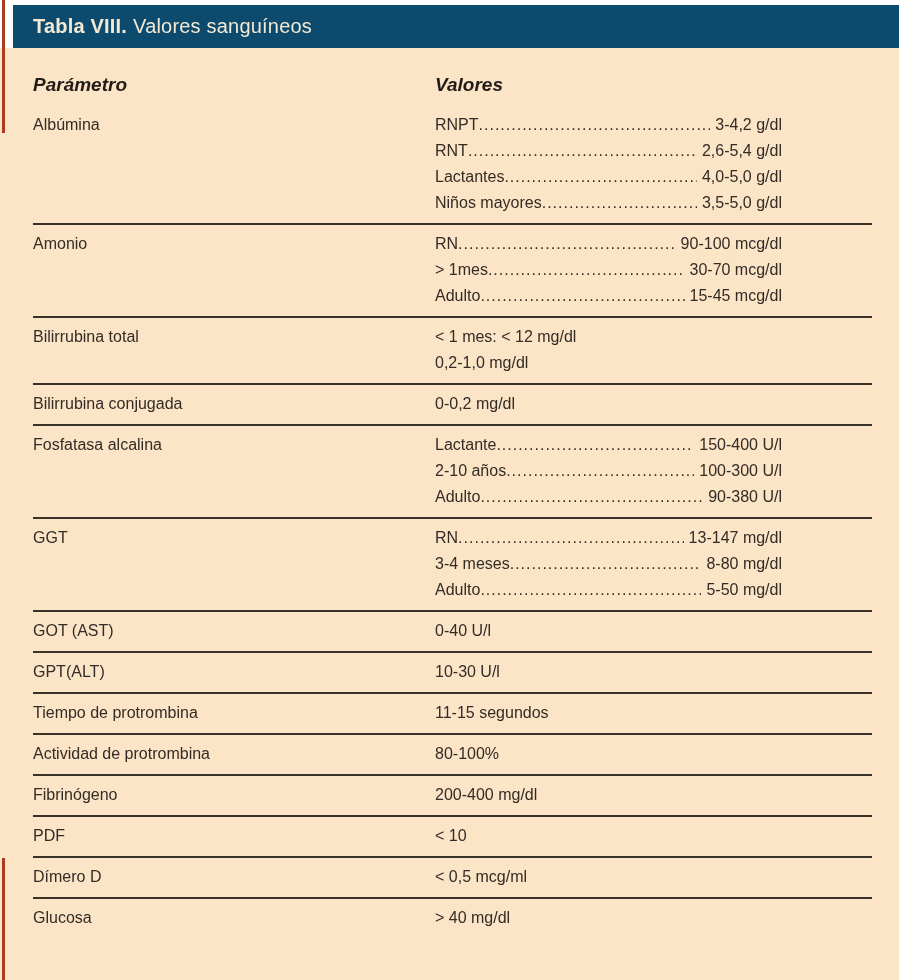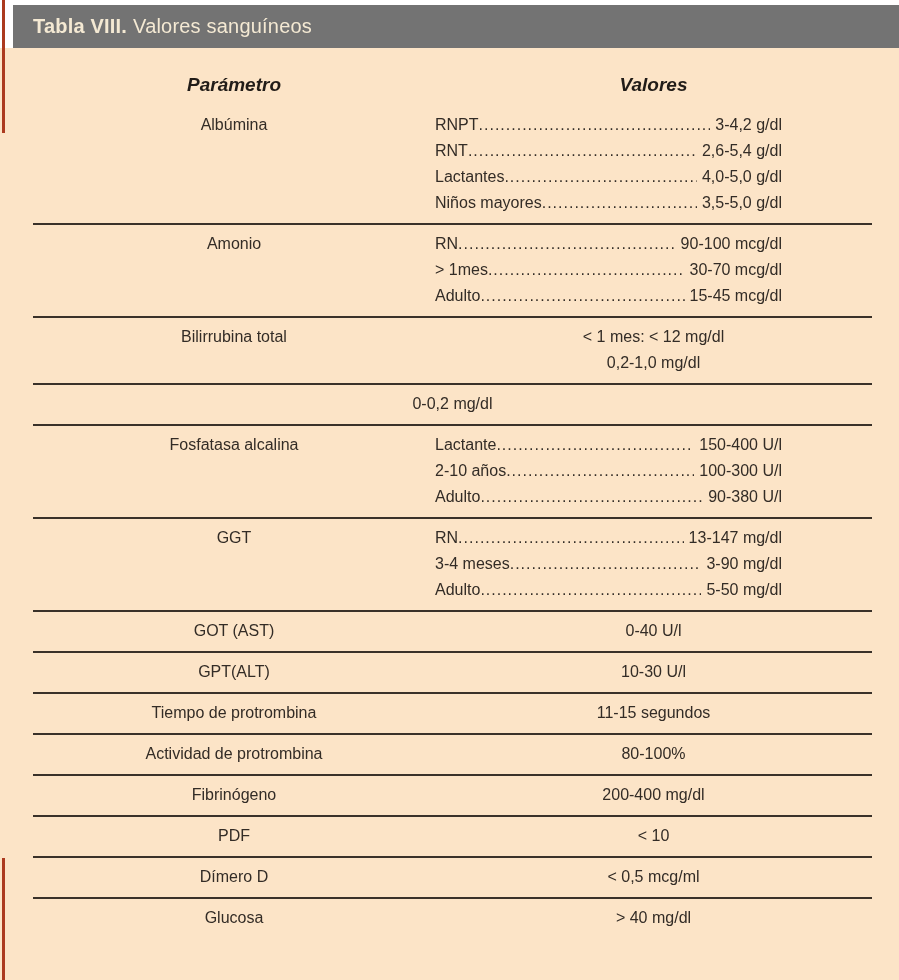--- a/index.html
+++ b/index.html
@@ -13,29 +13,29 @@
   }
   .body-bg {
     position:absolute; left:0; top:48px; width:899px; height:932px;
     background:#fce4c7;
   }
   .accent { position:absolute; left:2px; width:3px; background:#ac3a1f; }
   .accent-top { top:0; height:133px; }
   .accent-bottom { top:858px; height:122px; }
   .title-bar {
     position:absolute; left:13px; right:0; top:5px; height:43px;
-    background:#737373;
+    background:#0c4a6e;
     display:flex; align-items:center;
     padding-left:20px; box-sizing:border-box;
     font-size:20px; color:#f4e9d3;
     letter-spacing:0.2px;
   }
   .title-strong { font-weight:bold; margin-right:6px; }
   .content {
-    position:absolute; left:33px; top:48px; width:839px;text-align:center;
+    position:absolute; left:33px; top:48px; width:839px;
   }
   .cols-head {
     display:flex;
     padding:26px 0 10px 0;
     font-size:19px; font-weight:bold; font-style:italic;
     color:#211c18;
   }
   .row {
     display:flex;
     padding:6px 0 7px 0;
@@ -124,20 +124,21 @@
 
     <div class="row">
       <div class="col-param">Bilirrubina total</div>
       <div class="col-values">
         <div class="vline plain">&lt; 1 mes: &lt; 12 mg/dl</div>
         <div class="vline plain">0,2-1,0 mg/dl</div>
       </div>
     </div>
 
     <div class="row">
+      <div class="col-param">Bilirrubina conjugada</div>
       <div class="col-values">
         <div class="vline plain">0-0,2 mg/dl</div>
       </div>
     </div>
 
     <div class="row">
       <div class="col-param">Fosfatasa alcalina</div>
       <div class="col-values">
         <div class="vline">
           <span class="vl-label">Lactante</span>
@@ -161,21 +162,21 @@
       <div class="col-param">GGT</div>
       <div class="col-values">
         <div class="vline">
           <span class="vl-label">RN</span>
           <span class="vl-dots">......................................................................</span>
           <span class="vl-value">13-147 mg/dl</span>
         </div>
         <div class="vline">
           <span class="vl-label">3-4 meses</span>
           <span class="vl-dots">......................................................................</span>
-          <span class="vl-value">3-90 mg/dl</span>
+          <span class="vl-value">8-80 mg/dl</span>
         </div>
         <div class="vline">
           <span class="vl-label">Adulto</span>
           <span class="vl-dots">......................................................................</span>
           <span class="vl-value">5-50 mg/dl</span>
         </div>
       </div>
     </div>
 
     <div class="row">

